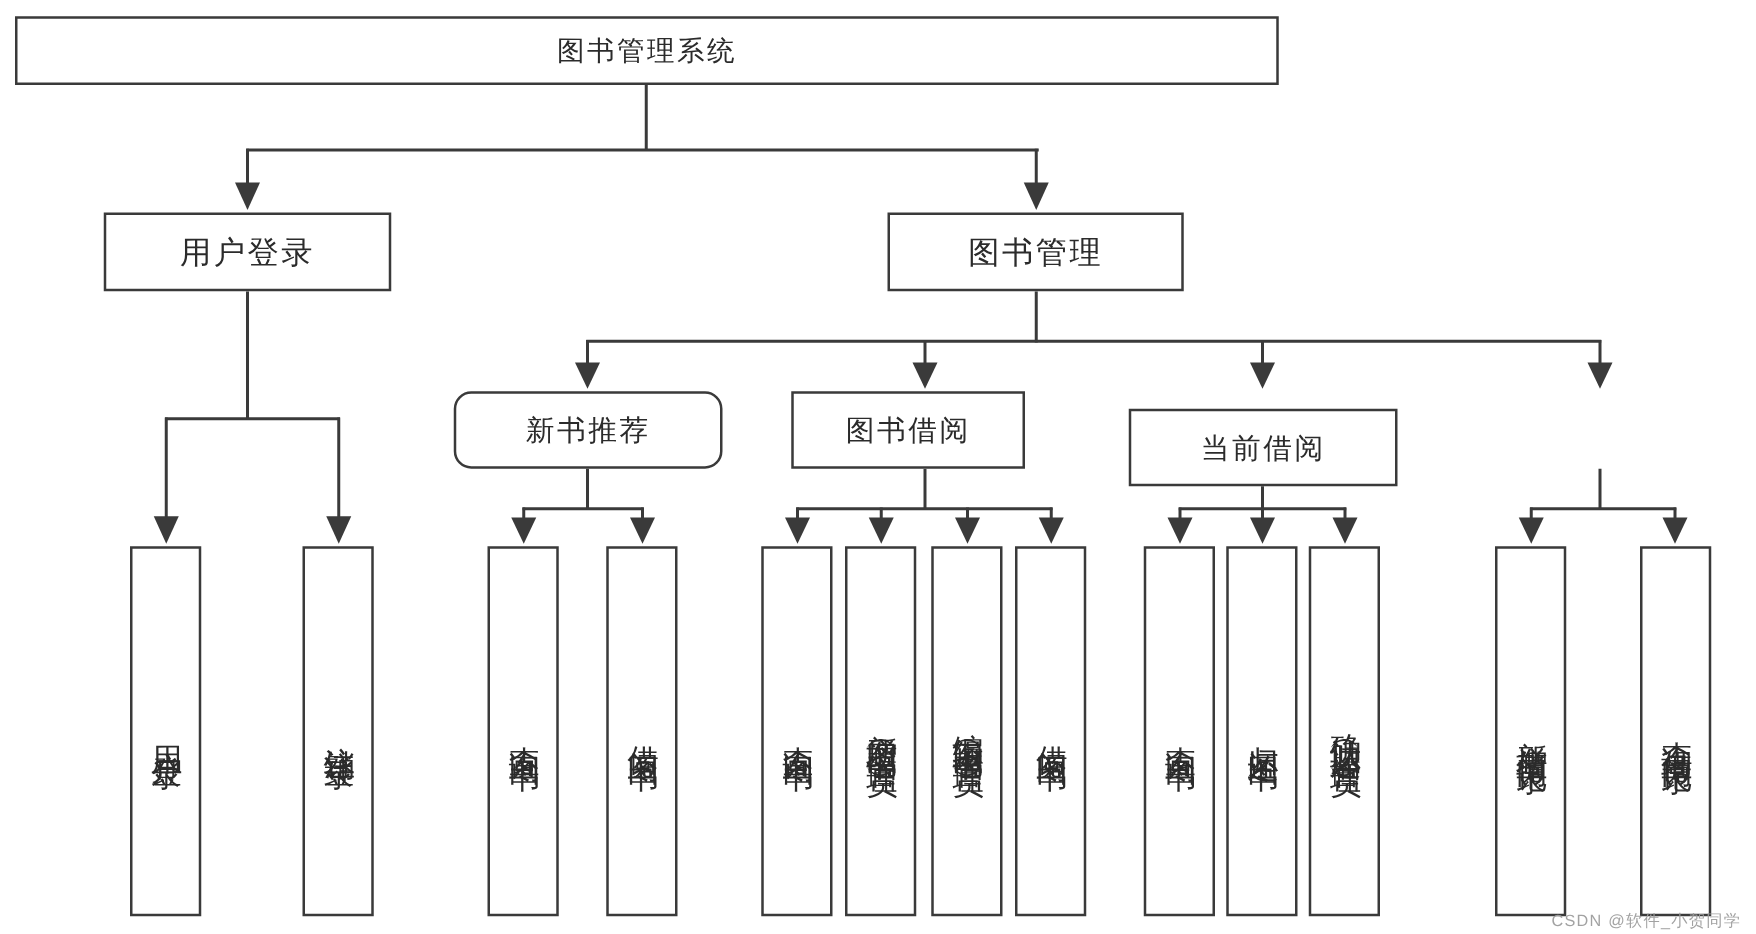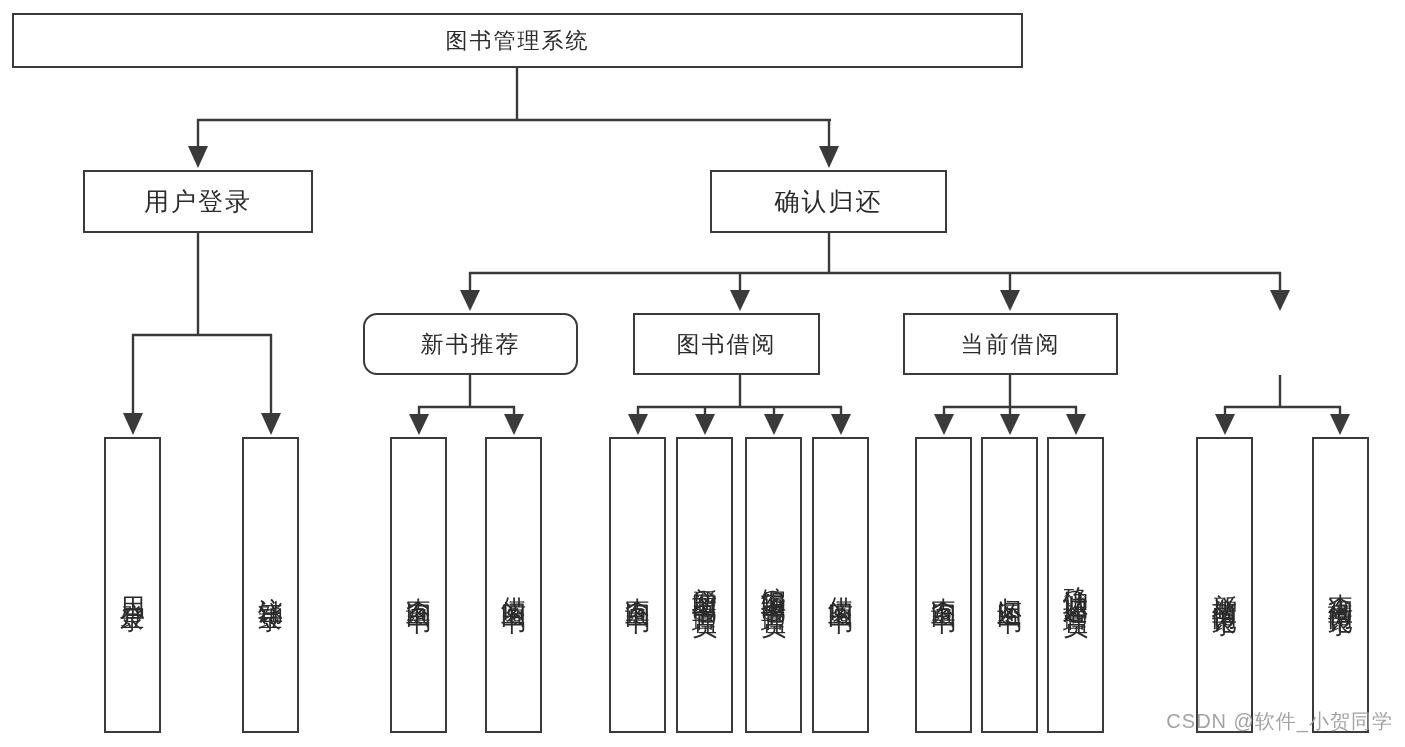--- a/index.html
+++ b/index.html
@@ -48,22 +48,22 @@
   .vbox span{
     writing-mode:vertical-rl;
     text-orientation:mixed;
     font-size:25px;
     letter-spacing:4px;
     line-height:1;
     white-space:nowrap;
   }
   .watermark{
     position:absolute;
-    right:12px;bottom:12px;
-    font-size:20px;
+    right:12px;bottom:1px;
+    font-size:13px;
     letter-spacing:1px;
     color:var(--watermark-color);
     opacity:.95;
   }
   svg line, svg path{stroke:var(--line-color);stroke-width:2.4;fill:none;}
   svg polygon{fill:var(--line-color);stroke:none;}
 </style>
 </head>
 <body>
 
@@ -127,25 +127,25 @@
     <path d="M1224,407 H1341"></path>
     <path d="M1225,406 V420"></path>
       <polygon points="1215,414 1235,414 1225,435"></polygon>
     <path d="M1340,406 V420"></path>
       <polygon points="1330,414 1350,414 1340,435"></polygon>
   </svg>
 
   <div class="hbox root" style="left:12px;top:13px;width:1011px;height:55px;">图书管理系统</div>
 
   <div class="hbox lvl2" style="left:83px;top:170px;width:230px;height:63px;">用户登录</div>
-  <div class="hbox lvl2" style="left:710px;top:170px;width:237px;height:63px;">确认归还</div>
+  <div class="hbox lvl2" style="left:710px;top:170px;width:237px;height:63px;">图书管理</div>
 
   <div class="hbox lvl3" style="left:363px;top:313px;width:215px;height:62px;border-radius:14px;">新书推荐</div>
   <div class="hbox lvl3" style="left:633px;top:313px;width:187px;height:62px;">图书借阅</div>
-  <div class="hbox lvl3" style="left:903px;top:313px;width:215px;height:62px;font-family:Liberation Mono, monospace;">当前借阅</div>
+  <div class="hbox lvl3" style="left:903px;top:327px;width:215px;height:62px;font-family:Liberation Mono, monospace;">当前借阅</div>
 
   <div class="vbox" style="left:104px;">
     <span>用户登录</span>
   </div>
   <div class="vbox" style="left:242px;">
     <span>注销登录</span>
   </div>
 
   <div class="vbox" style="left:390px;">
     <span>查询图书</span>

